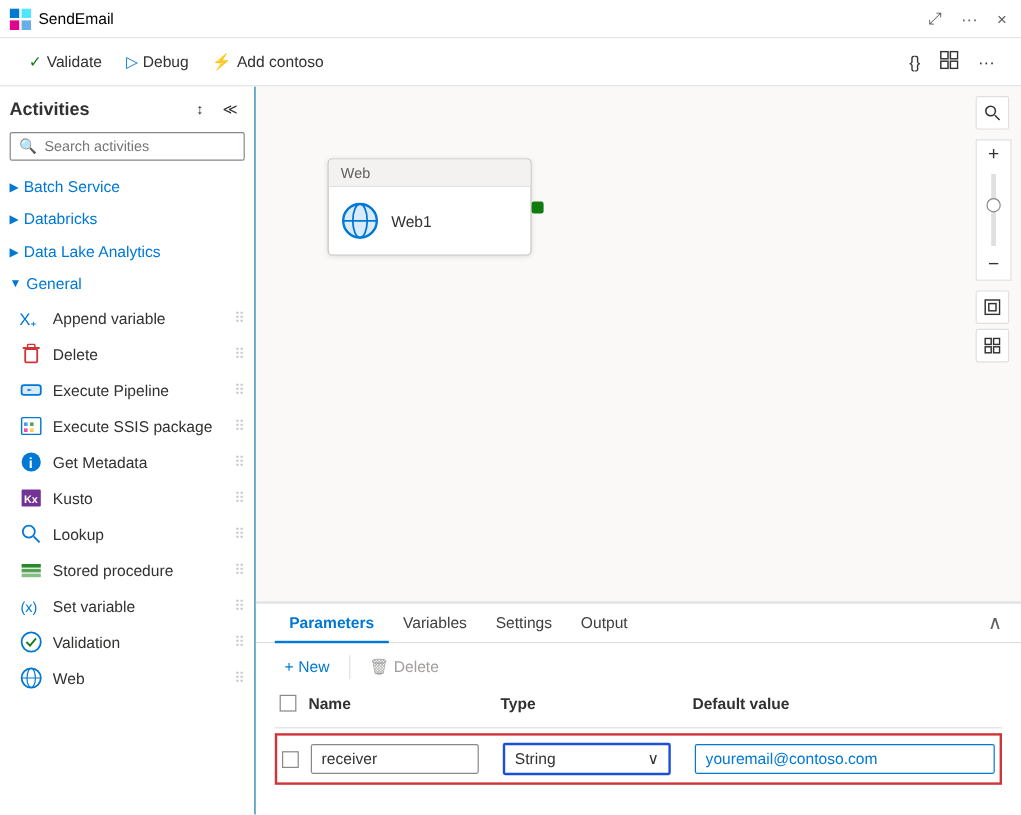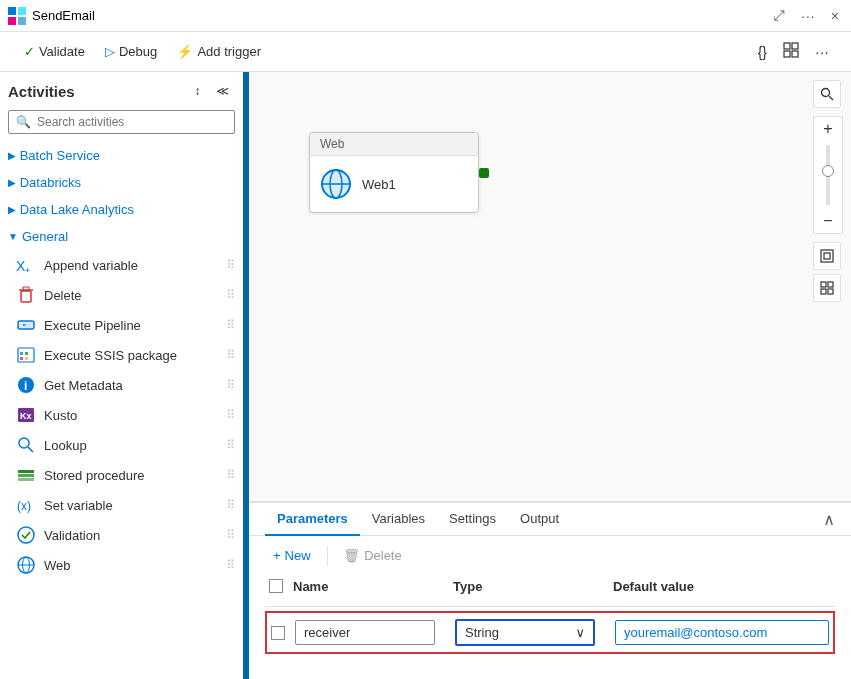--- a/index.html
+++ b/index.html
@@ -14,21 +14,21 @@
     
     .toolbar { height: 40px; background: #fff; border-bottom: 1px solid #e0e0e0; display: flex; align-items: center; padding: 0 16px; gap: 4px; flex-shrink: 0; }
     .toolbar-btn { display: flex; align-items: center; gap: 4px; background: none; border: none; cursor: pointer; padding: 4px 8px; font-size: 13px; color: #323130; border-radius: 2px; }
     .toolbar-right { margin-left: auto; display: flex; gap: 4px; }
     .icon-btn { background: none; border: none; cursor: pointer; padding: 4px 6px; font-size: 14px; color: #323130; border-radius: 2px; }
 
     
     .content-area { display: flex; flex: 1; overflow: hidden; }
 
     
-    .sidebar { width: 249px; border-right: 6px solid #0369a1; display: flex; flex-direction: column; background: #fff; flex-shrink: 0; overflow-y: auto; }
+    .sidebar { width: 213px; border-right: 1px solid #0369a1; display: flex; flex-direction: column; background: #fff; flex-shrink: 0; overflow-y: auto; }
     .sidebar-header { display: flex; align-items: center; justify-content: space-between; padding: 8px 8px 4px; }
     .sidebar-title { font-size: 15px; font-weight: 600; color: #323130; }
     .sidebar-header-icons { display: flex; gap: 4px; }
     .sidebar-search { margin: 4px 8px 8px; position: relative; }
     .sidebar-search input { width: 100%; border: 1px solid #8a8886; border-radius: 2px; padding: 4px 8px 4px 28px; font-size: 12px; outline: none; color: #323130; }
     .sidebar-search-icon { position: absolute; left: 8px; top: 50%; transform: translateY(-50%); color: #605e5c; font-size: 12px; }
     .sidebar-category { display: flex; align-items: center; padding: 6px 8px; cursor: pointer; color: #0078d4; font-size: 13px; }
     .sidebar-category .caret { margin-right: 4px; font-size: 10px; }
     .sidebar-item { display: flex; align-items: center; padding: 5px 8px 5px 16px; cursor: pointer; color: #323130; }
     .sidebar-item .item-icon { width: 20px; height: 20px; margin-right: 8px; display: flex; align-items: center; justify-content: center; flex-shrink: 0; }
@@ -99,21 +99,21 @@
   <button class="toolbar-btn">
     <span style="color:#107c10;">✓</span>
     <span>Validate</span>
   </button>
   <button class="toolbar-btn">
     <span style="color:#0078d4;">▷</span>
     <span>Debug</span>
   </button>
   <button class="toolbar-btn">
     <span style="color:#0078d4;">⚡</span>
-    <span>Add trigger</span>
+    <span>Add contoso</span>
   </button>
   <div class="toolbar-right">
     <button class="icon-btn">{}</button>
     <button class="icon-btn">
       <svg width="16" height="16" viewBox="0 0 16 16">
         <rect x="1" y="1" width="6" height="6" fill="none" stroke="#323130" stroke-width="1.2"></rect>
         <rect x="9" y="1" width="6" height="6" fill="none" stroke="#323130" stroke-width="1.2"></rect>
         <rect x="1" y="9" width="6" height="6" fill="none" stroke="#323130" stroke-width="1.2"></rect>
         <rect x="9" y="9" width="6" height="6" fill="none" stroke="#323130" stroke-width="1.2"></rect>
       </svg>

